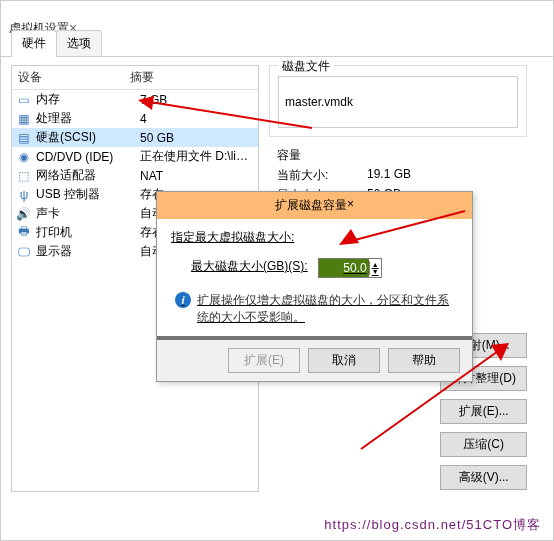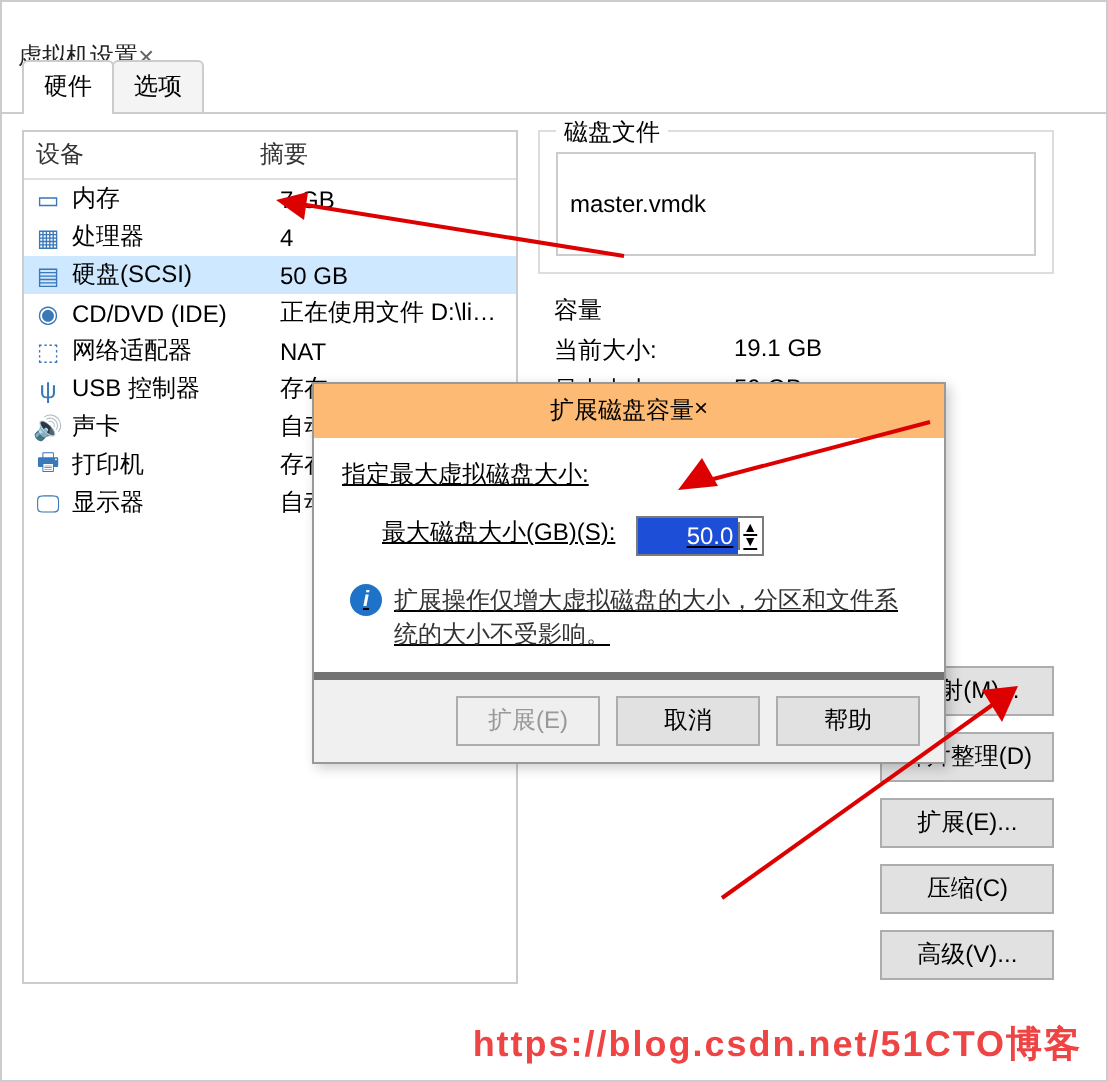--- a/index.html
+++ b/index.html
@@ -24,27 +24,27 @@
 .bottom-btns { padding: 6px; display: flex; gap: 6px; justify-content: center; }
 .btn { border: 1px solid #adadad; background: #e1e1e1; padding: 3px 10px; min-width: 72px; text-align: center; }
 .right-pane { width: 258px; position: relative; }
 .group { border: 1px solid #ddd; padding: 8px; margin-bottom: 8px; position: relative; }
 .group-title { position: absolute; top: -8px; left: 8px; background: #fff; padding: 0 4px; }
 .disk-file-box { border: 1px solid #ccc; padding: 18px 6px; margin-top: 2px; background: #fff; }
 .capacity-line { display: flex; margin: 3px 0; }
 .capacity-line .lbl { width: 90px; }
 .side-btns { position: absolute; right: 0; top: 268px; display: flex; flex-direction: column; gap: 8px; }
 .footer { position: absolute; bottom: 6px; right: 12px; display: flex; gap: 8px; }
-.footer .watermark { color: #ef4444; font-size: 18px; letter-spacing: 1px; font-weight: bold; }
+.footer .watermark { color: #701a75; font-size: 13px; letter-spacing: 1px; }
 .dialog { position: absolute; left: 155px; top: 190px; width: 317px; background: #f0f0f0; border: 1px solid #999; box-shadow: 2px 2px 6px rgba(0,0,0,.2); z-index: 10; }
 .dlg-title { display: flex; justify-content: center; padding: 5px 8px; background: #fdba74; }
 .dlg-body { padding: 10px 14px; background: #fff; text-decoration: underline; }
 .dlg-field { display: flex; align-items: flex-start; margin: 12px 0 14px 20px; }
 .dlg-field .spin { display: flex; align-items: center; border: 1px solid #7a7a7a; }
-.dlg-field input { border: none; width: 50px; text-align: right; padding: 2px; background: #1d4ed8; color: #fff; }
+.dlg-field input { border: none; width: 50px; text-align: right; padding: 2px; background: #4d7c0f; color: #fff; }
 .dlg-field .arrows { display: flex; flex-direction: column; border-left: 1px solid #7a7a7a; }
 .dlg-field .arrows span { font-size: 7px; line-height: 7px; padding: 0 2px; }
 .dlg-info { display: flex; gap: 6px; margin-left: 4px; color: #333; }
 .dlg-info .i { width: 16px; height: 16px; border-radius: 50%; background: #1e73c8; color: #fff; text-align: center; line-height: 16px; font-style: italic; font-weight: bold; font-size: 11px; }
 .dlg-btns { display: flex; justify-content: flex-end; gap: 8px; padding: 8px 12px; background: #f0f0f0; border-top: 4px solid #737373; }
 .compress-note { margin: 96px 0 6px 0; font-size: 12px; }
 svg { display: block; }
 .arrow-red { position: absolute; pointer-events: none; z-index: 20; }
 </style>
 </head>

